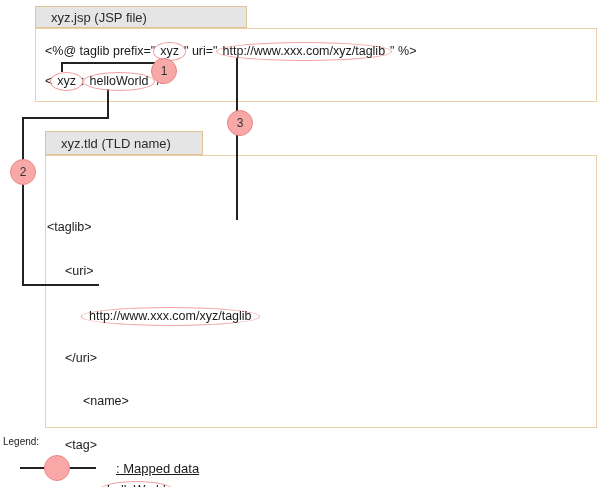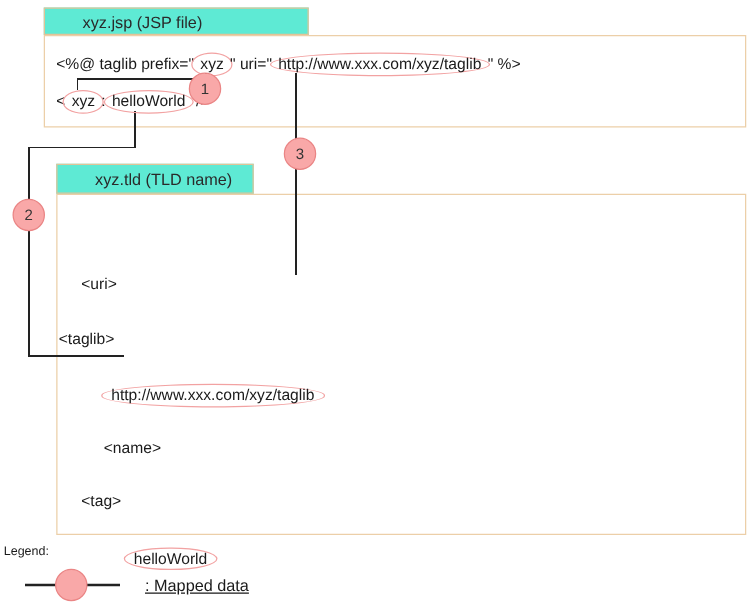--- a/index.html
+++ b/index.html
@@ -7,23 +7,23 @@
   body {
     font-family:"Liberation Sans","DejaVu Sans",sans-serif;
     color:#1a1a1a;
   }
   .canvas {
     position:relative; width:604px; height:487px;
     background:#ffffff; overflow:hidden;
   }
   
   .tab {
-    position:absolute; background:#5eead4; border:1px solid #e1c398;
+    position:absolute; background:#e5e5e5; border:1px solid #e1c398;
     font-size:13px; color:#2a2a2a;
-    display:flex; align-items:center; padding-left:30px; z-index:1;
+    display:flex; align-items:center; padding-left:15px; z-index:1;
   }
   .tab-jsp { left:35px; top:6px;  width:212px; height:22px; }
   .tab-tld { left:45px; top:131px; width:158px; height:24px; }
   .panel {
     position:absolute; background:#ffffff; border:1px solid #eccfa8; z-index:0;
   }
   .panel-jsp { left:35px; top:28px;  width:562px; height:74px; }
   .panel-tld { left:45px; top:155px; width:552px; height:273px; }
   
   .code {
@@ -81,23 +81,24 @@
   <div class="code jsp-line1"><span>&lt;%@ taglib prefix="</span><span class="oval">xyz</span><span>" uri="</span><span class="oval">http://www.xxx.com/xyz/taglib</span><span>" %&gt;</span></div>
 
   <div class="code jsp-line2"><span>&lt;</span><span class="oval">xyz</span><span>:</span><span class="oval">helloWorld</span><span> /&gt;</span></div>
 
   <div class="panel panel-tld"></div>
   <div class="tab tab-tld">
     <span>xyz.tld (TLD name)</span>
   </div>
 
   <div class="code tld-code">
+    <div class="tld-line ind-0">&lt;taglib&gt;</div>
     <div class="tld-line ind-1">&lt;uri&gt;</div>
-    <div class="tld-line ind-0">&lt;taglib&gt;</div>
     <div class="tld-line ind-2"><span class="oval">http://www.xxx.com/xyz/taglib</span></div>
+    <div class="tld-line ind-1">&lt;/uri&gt;</div>
     <div class="tld-line ind-2">&lt;name&gt;</div>
     <div class="tld-line ind-1">&lt;tag&gt;</div>
     <div class="tld-line ind-3"><span class="oval">helloWorld</span></div>
     
     
     
     
     
     
     

